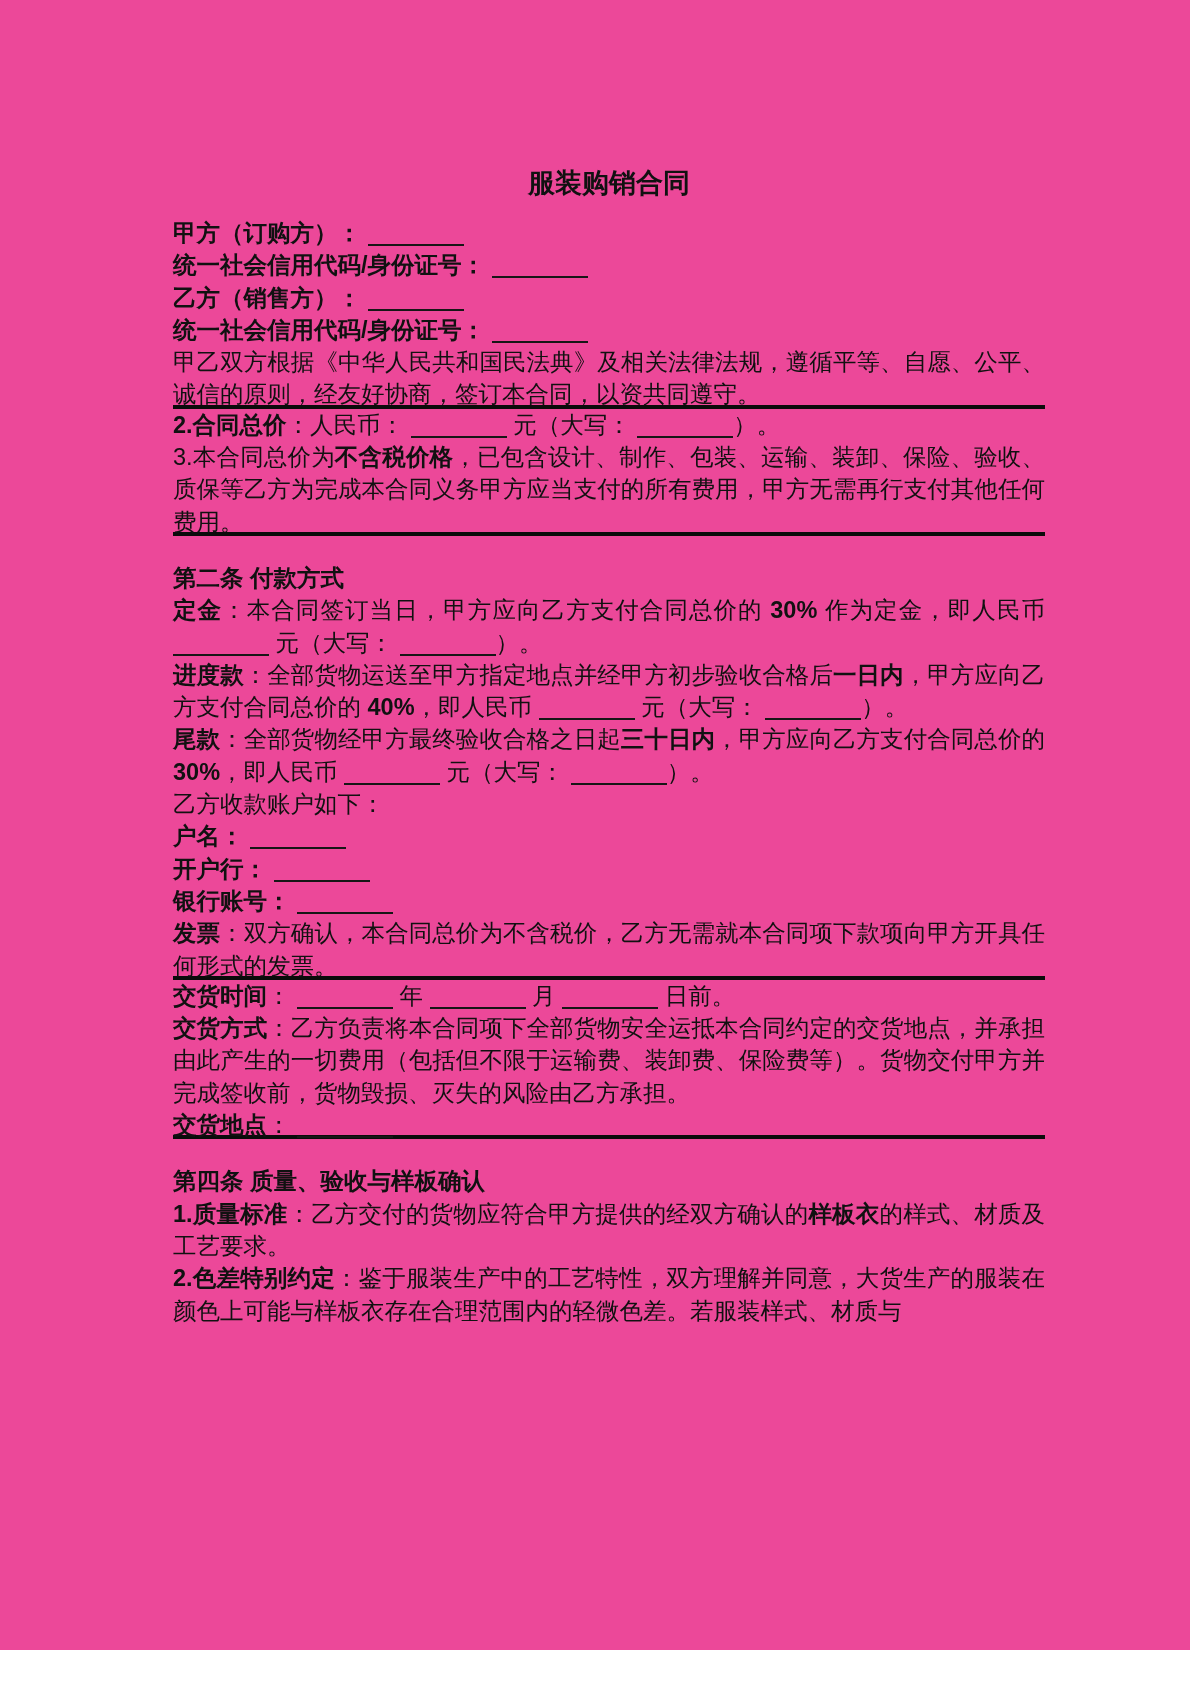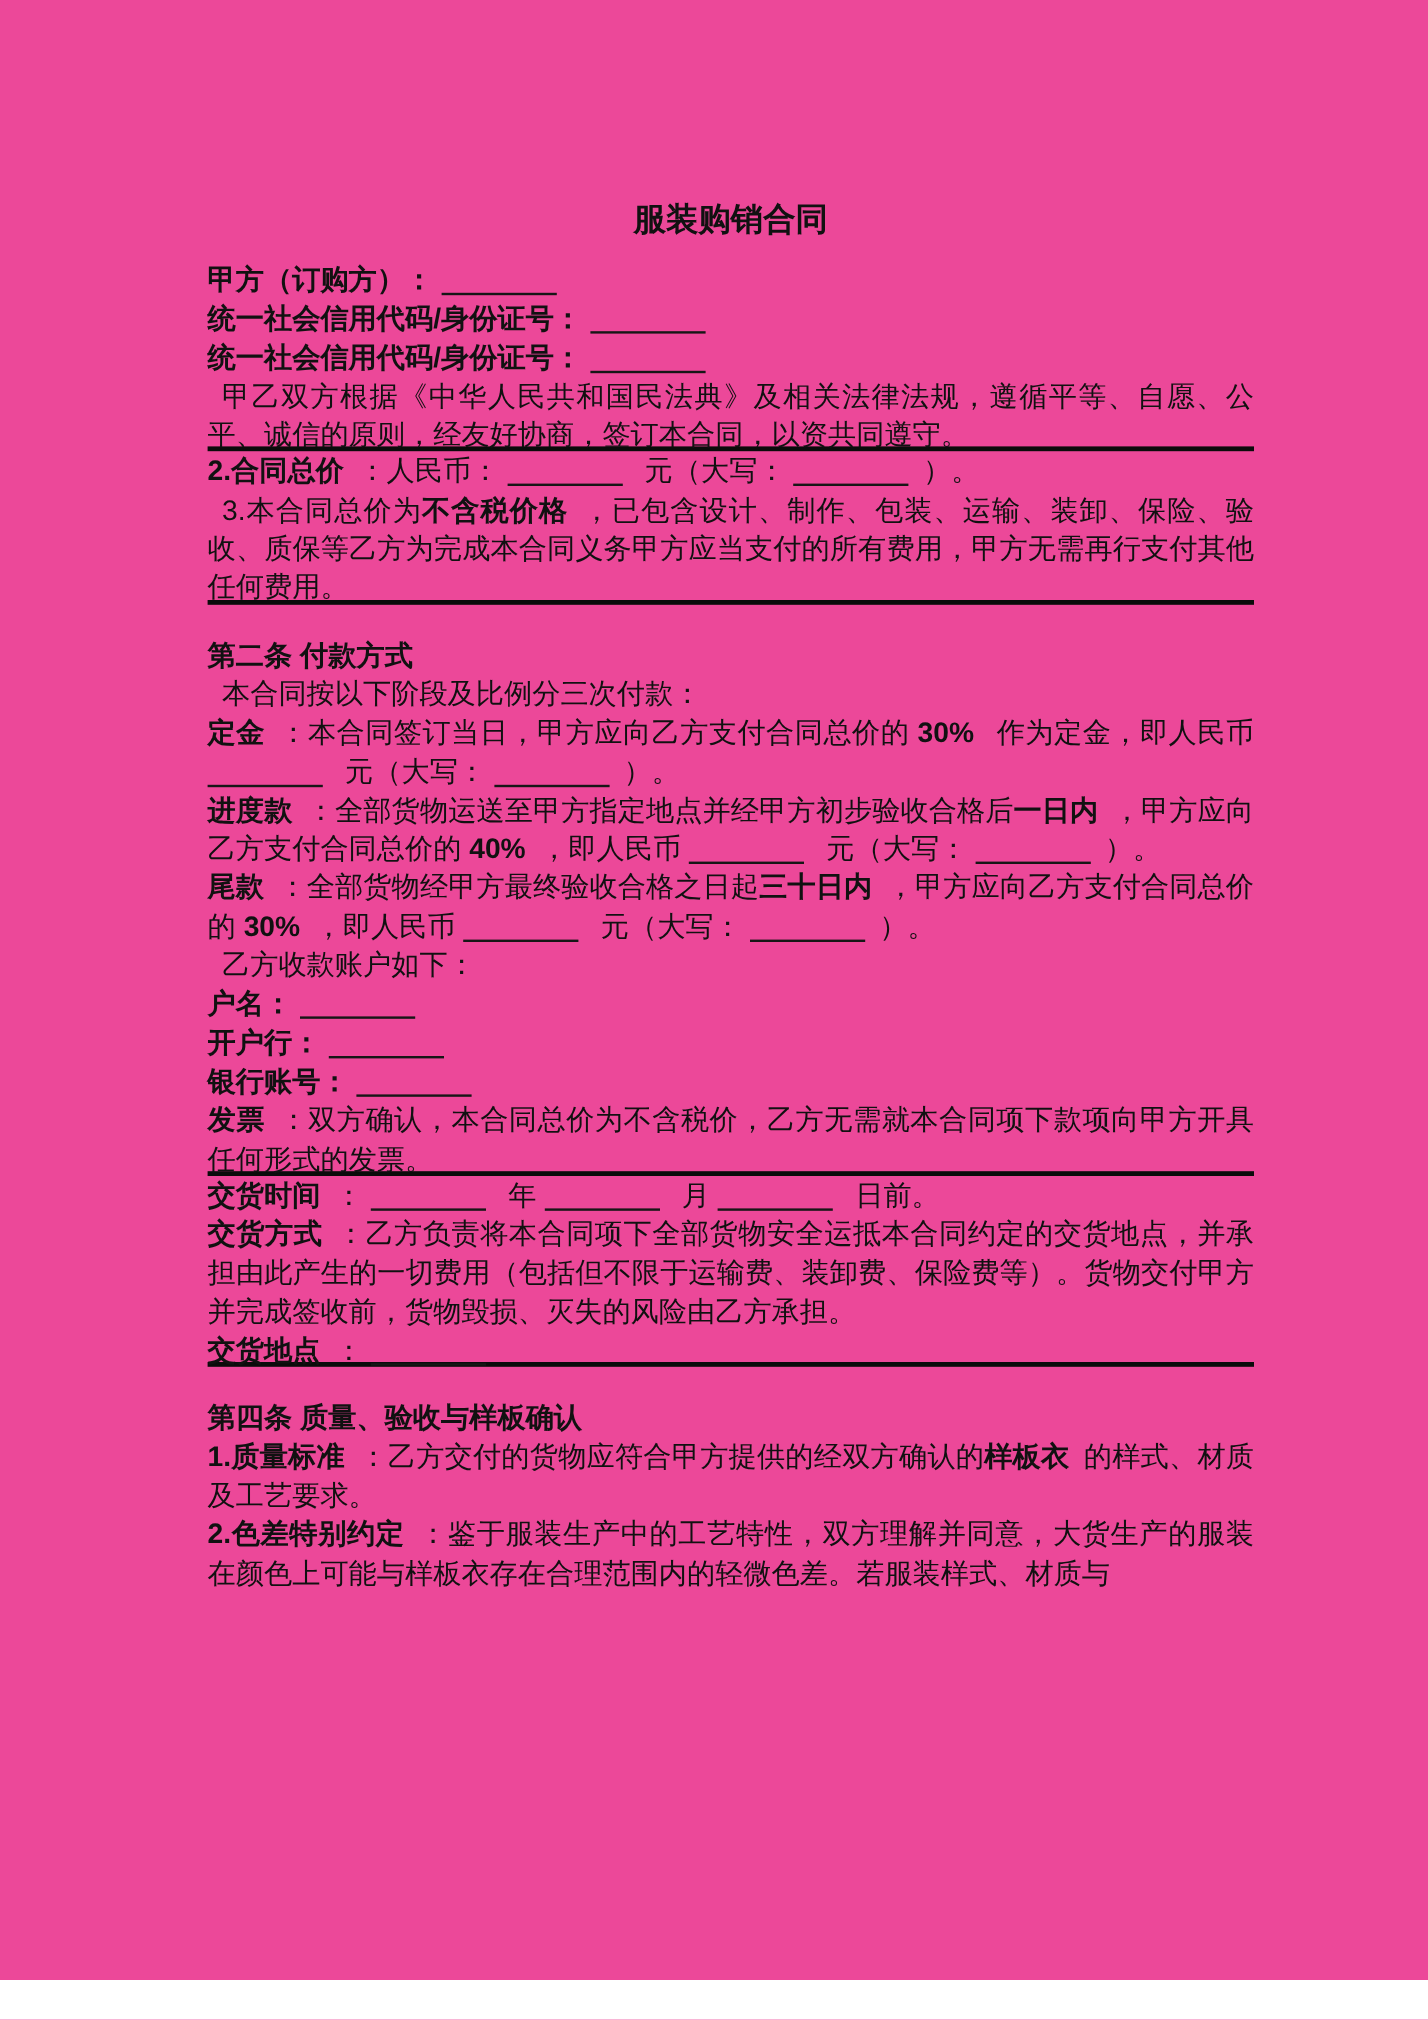--- a/index.html
+++ b/index.html
@@ -24,21 +24,21 @@
   .doc-title{
     text-align:center;
     font-weight:700;
     font-size:27px;
     line-height:40px;
     margin-bottom:14px;
   }
   .para{margin:0;}
   .heading{font-weight:700;margin-top:26px;}
   .b{font-weight:700;}
-  .r{font-weight:400;margin-left:12px;}
+  .r{font-weight:400;}
   .rule{
     height:4px;
     background:#0b0b0b;
     margin-top:-6px;
   }
   .blank{
     display:inline-block;
     width:96px;
     height:1em;
     border-bottom:2.5px solid #161616;
@@ -46,28 +46,28 @@
   }
 </style>
 </head>
 <body>
 
 <div class="page">
   <div class="content">
       <div class="doc-title"><span class="b">服装购销合同</span></div>
       <div class="para"><span class="b">甲方（订购方）： </span><span class="blank"></span></div>
       <div class="para"><span class="b">统一社会信用代码/身份证号： </span><span class="blank"></span></div>
+      <div class="para"><span class="b">乙方（销售方）： </span><span class="blank"></span></div>
       <div class="para"><span class="b">统一社会信用代码/身份证号： </span><span class="blank"></span></div>
       <div class="para"><span class="r">甲乙双方根据《中华人民共和国民法典》及相关法律法规，遵循平等、自愿、公平、诚信的原则，经友好协商，签订本合同，以资共同遵守。</span></div>
       <div class="rule"></div>
       <div class="para"><span class="b">2.合同总价</span><span class="r">：人民币： </span><span class="blank"></span><span class="r"> 元（大写： </span><span class="blank"></span><span class="r">）。</span></div>
       <div class="para"><span class="r">3.本合同总价为</span><span class="b">不含税价格</span><span class="r">，已包含设计、制作、包装、运输、装卸、保险、验收、质保等乙方为完成本合同义务甲方应当支付的所有费用，甲方无需再行支付其他任何费用。</span></div>
       <div class="rule"></div>
       <div class="para heading"><span class="b">第二条 付款方式</span></div>
-      <div class="para"><span class="r">本合同按以下阶段及比例分三次付款：</span></div>
       <div class="para"><span class="b">定金</span><span class="r">：本合同签订当日，甲方应向乙方支付合同总价的 </span><span class="b">30%</span><span class="r"> 作为定金，即人民币 </span><span class="blank"></span><span class="r"> 元（大写： </span><span class="blank"></span><span class="r">）。</span></div>
       <div class="para"><span class="b">进度款</span><span class="r">：全部货物运送至甲方指定地点并经甲方初步验收合格后</span><span class="b">一日内</span><span class="r">，甲方应向乙方支付合同总价的 </span><span class="b">40%</span><span class="r">，即人民币 </span><span class="blank"></span><span class="r"> 元（大写： </span><span class="blank"></span><span class="r">）。</span></div>
       <div class="para"><span class="b">尾款</span><span class="r">：全部货物经甲方最终验收合格之日起</span><span class="b">三十日内</span><span class="r">，甲方应向乙方支付合同总价的 </span><span class="b">30%</span><span class="r">，即人民币 </span><span class="blank"></span><span class="r"> 元（大写： </span><span class="blank"></span><span class="r">）。</span></div>
       <div class="para"><span class="r">乙方收款账户如下：</span></div>
       <div class="para"><span class="b">户名： </span><span class="blank"></span></div>
       <div class="para"><span class="b">开户行： </span><span class="blank"></span></div>
       <div class="para"><span class="b">银行账号： </span><span class="blank"></span></div>
       <div class="para"><span class="b">发票</span><span class="r">：双方确认，本合同总价为不含税价，乙方无需就本合同项下款项向甲方开具任何形式的发票。</span></div>
       <div class="rule"></div>
       <div class="para"><span class="b">交货时间</span><span class="r">： </span><span class="blank"></span><span class="r"> 年 </span><span class="blank"></span><span class="r"> 月 </span><span class="blank"></span><span class="r"> 日前。</span></div>

